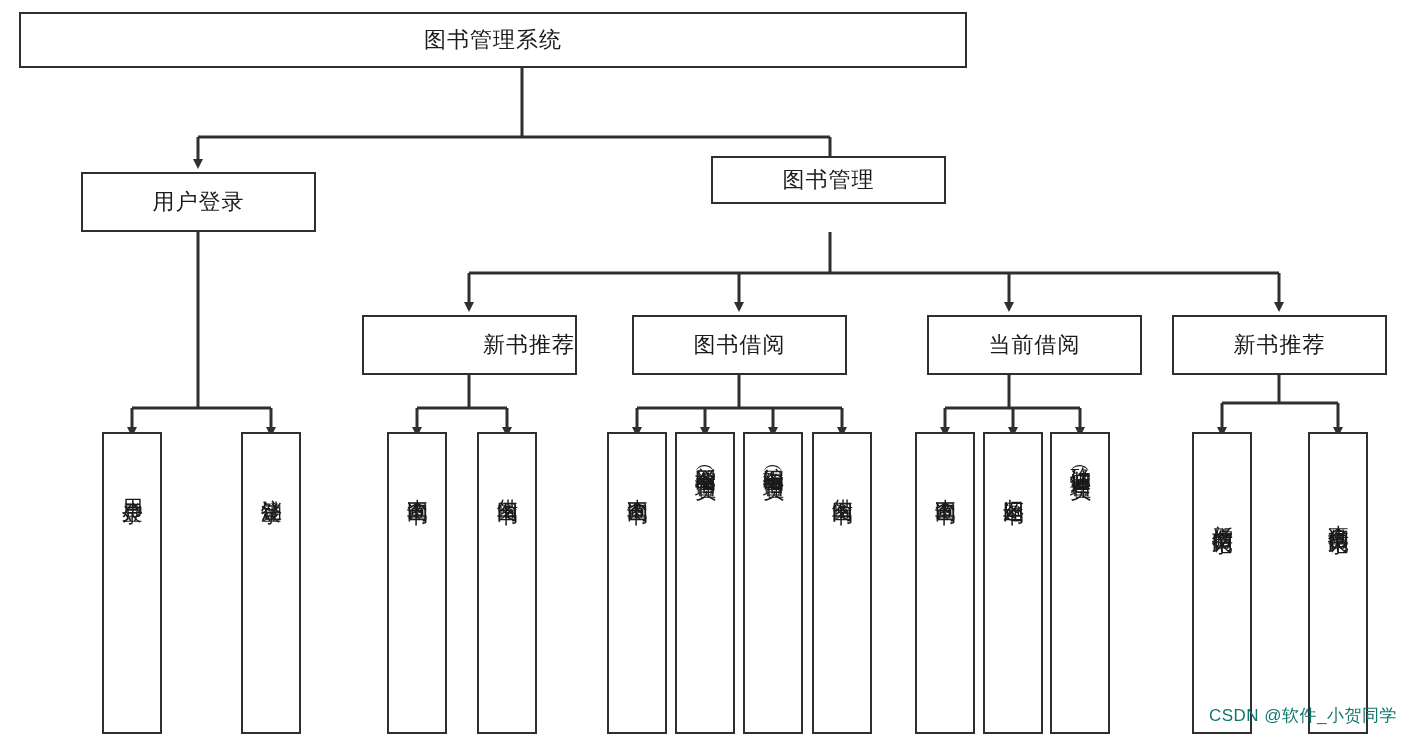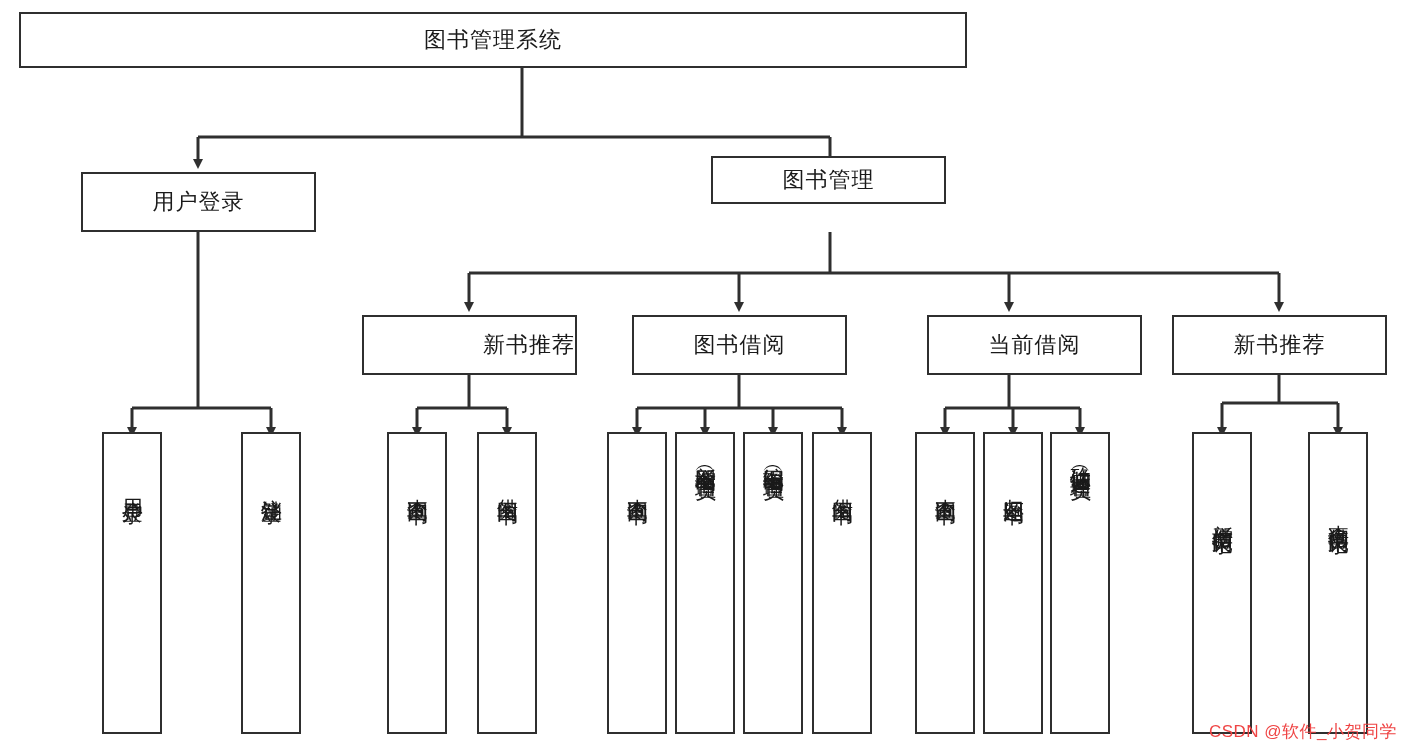--- a/index.html
+++ b/index.html
@@ -59,23 +59,23 @@
   }
   .node.vert.mid2 .label {
     margin-top: 70px;
   }
   .node.vert.topish .label {
     margin-top: 12px;
   }
   .watermark {
     position: absolute;
     right: 8px;
-    bottom: 4px;
+    bottom: 20px;
     font-size: 17px;
-    color: #ef4444;
+    color: #0f766e;
     letter-spacing: 0.5px;
     white-space: nowrap;
   }
 </style>
 </head>
 <body>
 
 <div id="canvas">
 
   <svg class="edges" viewBox="0 0 1405 747">

